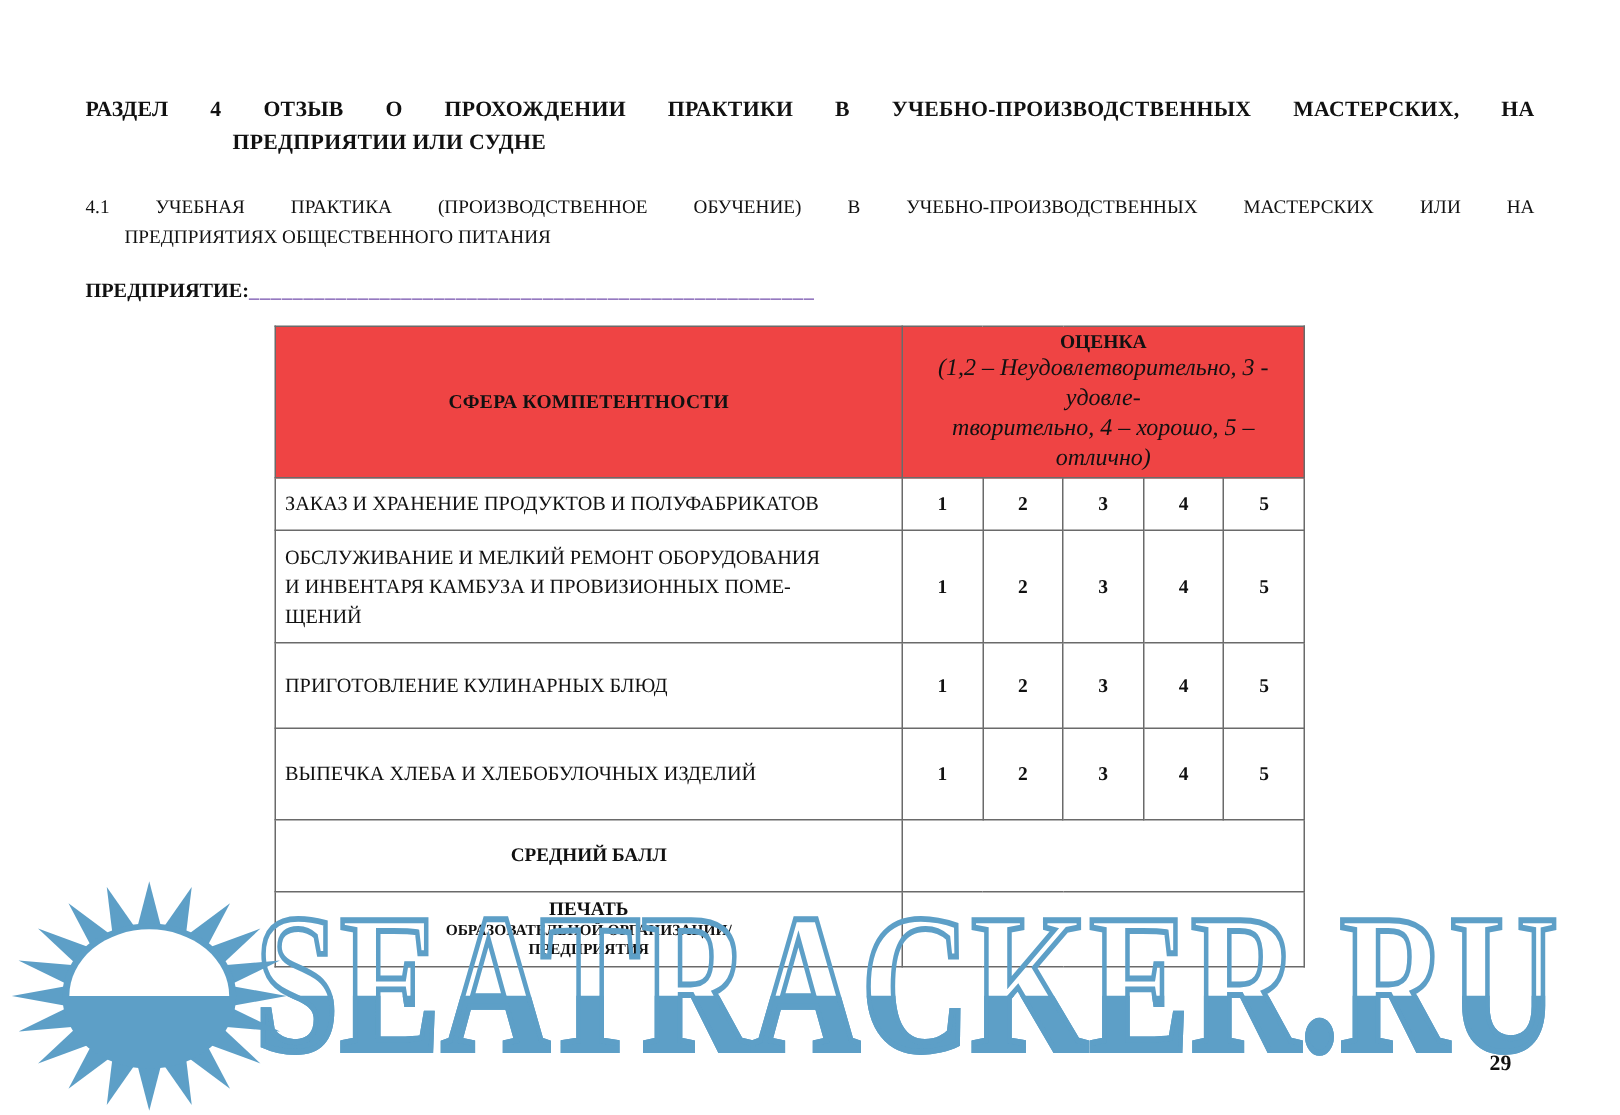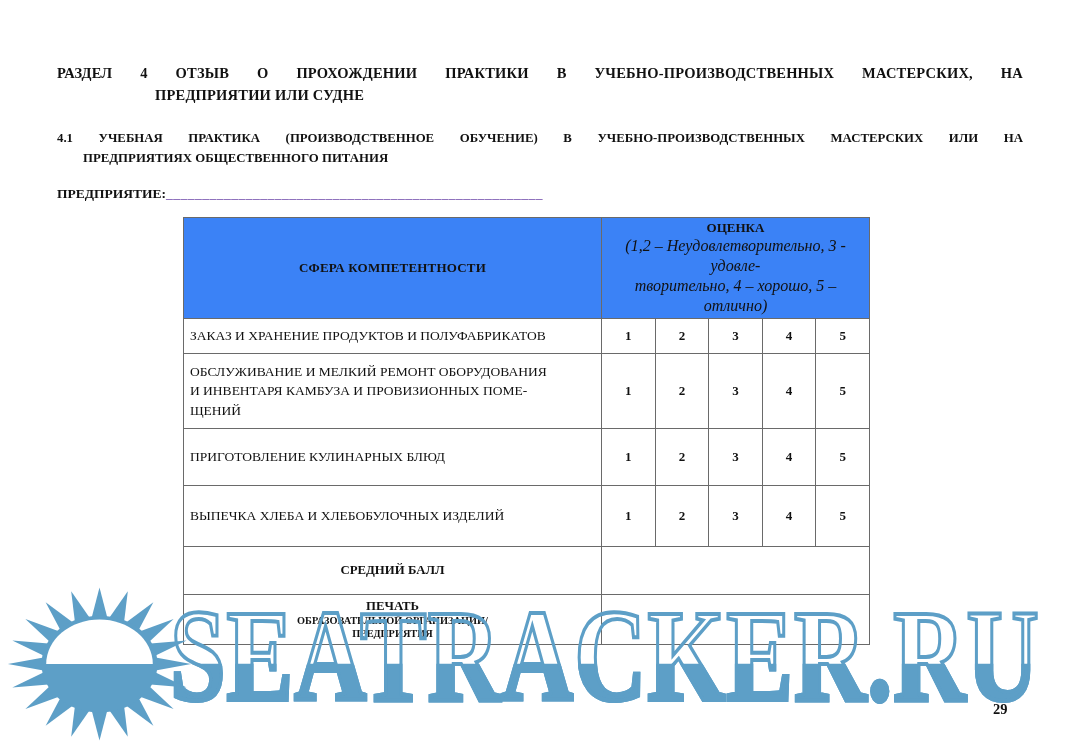--- a/index.html
+++ b/index.html
@@ -26,21 +26,21 @@
     letter-spacing: 0.2px;
   }
   .section-title .line1 { text-align: justify; text-align-last: justify; }
   .section-title .line2 { padding-left: 98px; }
 
   .sub-title {
     position: absolute;
     left: 57px; top: 128px;
     width: 966px;
     font-size: 12.8px;
-    font-weight: 700;
+    font-weight: 400;
     line-height: 1.6;
   }
   .sub-title .line1 { text-align: justify; text-align-last: justify; }
   .sub-title .line2 { padding-left: 26px; }
 
   .enterprise-line {
     position: absolute;
     left: 57px; top: 186px;
     font-size: 13.5px;
     font-weight: 700;
@@ -62,21 +62,21 @@
   }
   table.competence td {
     border: 1px solid #6a6a6a;
     vertical-align: middle;
     padding: 2px 6px;
   }
   col.c-label { width: 418px; }
   col.c-score { width: 53.6px; }
 
   tr.tr-head { height: 59px; }
-  tr.tr-head td { background: #3b82f6; text-align: center; }
+  tr.tr-head td { background: #ef4444; text-align: center; }
   .head-left { font-weight: 700; font-size: 13px; letter-spacing: 0.2px; }
   .score-title { font-weight: 700; font-size: 13px; }
   .score-note {
     font-style: italic;
     font-size: 16px;
     line-height: 1.25;
     white-space: pre-line;
   }
 
   tr.tr-r1 { height: 35px; }

